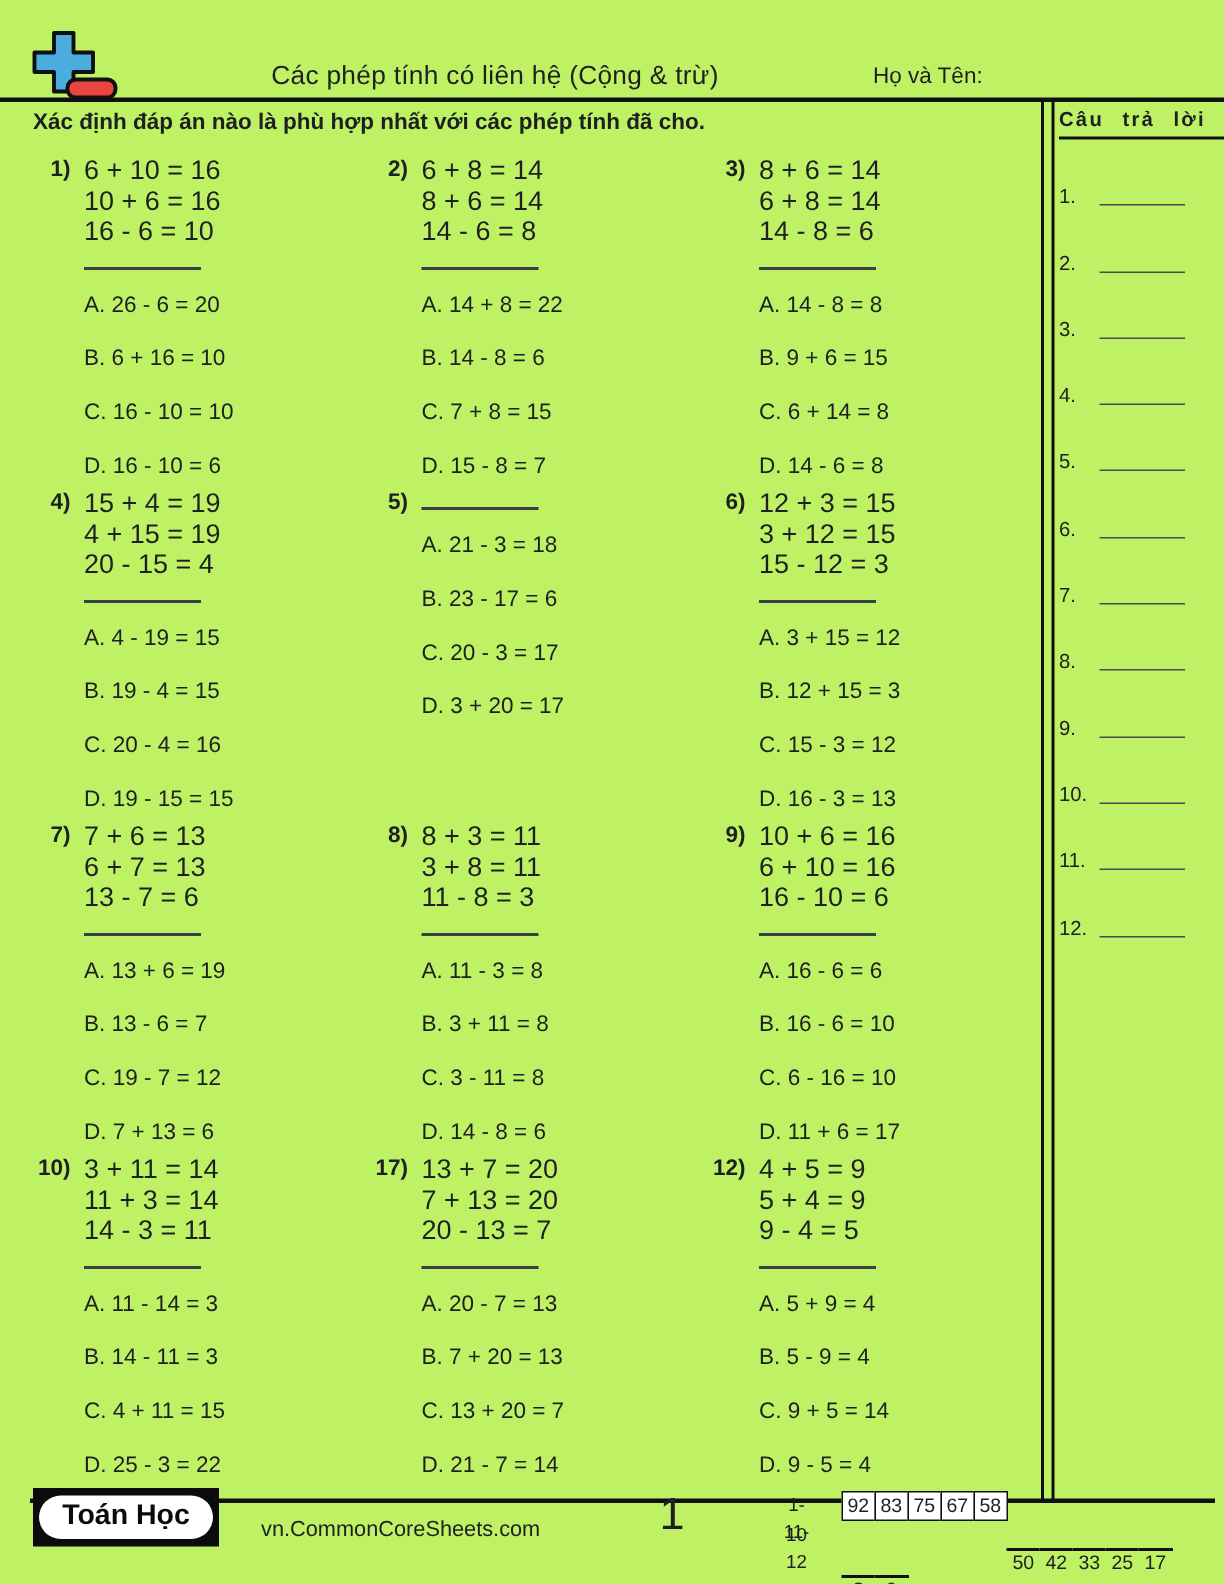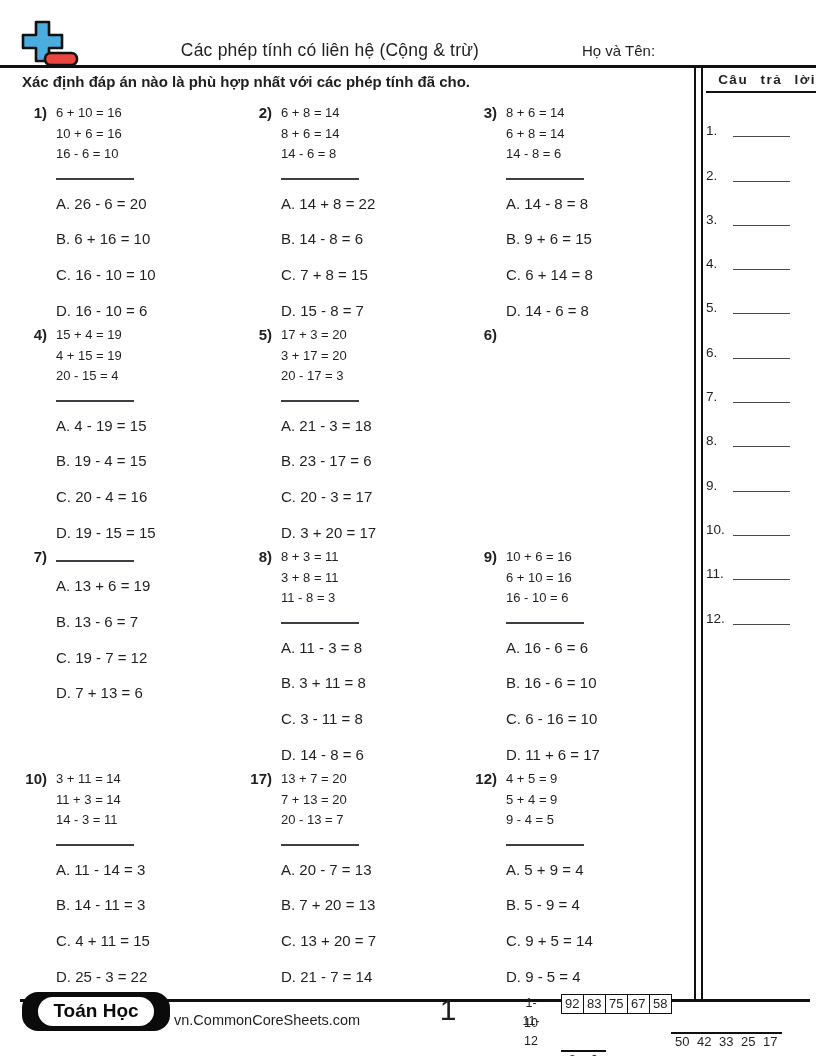--- a/index.html
+++ b/index.html
@@ -1,20 +1,20 @@
 <!DOCTYPE html>
 <html style="--logo-blue: #4badde; --logo-red: #e8463e; --ink: #1d1f21; --table-highlight: #c9d9f0; --blank-line: #4a4a4a;"><head>
 <meta charset="utf-8">
 <style>
   * { box-sizing: border-box; margin: 0; padding: 0; }
   html, body { background: #e8e8e8; }
   body { font-family: "Liberation Sans", sans-serif; }
   .page {
     position: relative; width: 816px; height: 1056px;
-    margin: 0 auto; background: #ffffff; overflow: hidden;
+    margin: 0 auto; background: #bef264; overflow: hidden;
     color: var(--ink, #202124);
   }
 
   
   .logo { position: absolute; left: 21px; top: 20px; width: 58px; height: 48px; }
   .page-title {
     position: absolute; left: 120px; top: 40px; width: 420px;
     text-align: center; font-size: 17.5px; font-weight: 500; letter-spacing: .2px;
   }
   .name-label { position: absolute; left: 558px; top: 42px; font-size: 15px; margin-left: 24px; }
@@ -22,44 +22,44 @@
   .instruction { position: absolute; left: 22px; top: 73px; font-size: 15px; font-weight: bold; }
 
   
   .problems {
     position: absolute; left: 22px; top: 98px; width: 672px;
     display: grid; grid-template-columns: 225px 225px 222px;
     grid-auto-rows: 222px;
   }
   .problem { display: flex; padding-top: 5px; }
   .pnum { width: 34px; padding-right: 9px; text-align: right; font-weight: bold; font-size: 15px; line-height: 20.5px; flex: none; }
-  .eq { font-size: 13px; line-height: 20.5px; white-space: nowrap; }
+  .eq { font-size: 18px; line-height: 20.5px; white-space: nowrap; }
   .answer-line { width: 78px; height: 0; border-top: 2px solid #3b3e42; margin: 13px 0 9px; }
   .choice { font-size: 15px; line-height: 23.8px; white-space: nowrap; margin-top: 12px; }
 
   
   .vdouble {
     position: absolute; left: 694px; top: 66px; height: 936px; width: 9px;
     border-left: 2.5px solid #101010; border-right: 2.5px solid #101010;
   }
   .answers { position: absolute; left: 706px; top: 72px; width: 110px; }
   .answers-title {
     font-size: 13.5px; font-weight: bold; letter-spacing: 1.5px; word-spacing: 7px;
-    padding-bottom: 4px; border-bottom: 2px solid #101010; white-space: nowrap; text-align: right;
+    padding-bottom: 4px; border-bottom: 2px solid #101010; white-space: nowrap;
   }
   .answer-list { margin-top: 1px; }
   .answer-slot { height: 44.3px; display: flex; align-items: flex-end; }
   .slot-num { width: 27px; font-size: 13.5px; flex: none; }
   .slot-line { width: 57px; height: 0; border-bottom: 1.8px solid var(--blank-line, #4a4a4a); margin-bottom: 1px; }
 
   
   .footer-rule { position: absolute; left: 20px; top: 999px; width: 790px; height: 2.5px; background: #101010; }
   .badge {
-    position: absolute; left: 22px; top: 992px; width: 148px; height: 39px;
-    background: #0b0b0b; display: flex; align-items: center; justify-content: center; border-radius: 16px;
+    position: absolute; left: 22px; top: 992px; width: 124px; height: 39px;
+    background: #0b0b0b; display: flex; align-items: center; justify-content: center;
   }
   .badge-pill {
     background: #ffffff; border-radius: 15px; padding: 3px 15px 4px;
     font-size: 19px; font-weight: bold; color: #0b0b0b; white-space: nowrap;
   }
   .site-url { position: absolute; left: 174px; top: 1012px; font-size: 14.5px; }
   .page-number { position: absolute; left: 400px; top: 993px; width: 96px; text-align: center; font-size: 30px; }
   .score-table { position: absolute; left: 520px; top: 994px; font-size: 13px; }
   .score-row { display: flex; height: 19.5px; }
   .score-label { width: 42px; text-align: center; padding-right: 20px; font-size: 12.5px; line-height: 19.5px; flex: none; }
@@ -156,42 +156,56 @@
             <div class="choice">B. 19 - 4 = 15</div>
             <div class="choice">C. 20 - 4 = 16</div>
             <div class="choice">D. 19 - 15 = 15</div>
           </div>
     </div>
   </div>
 
   <div class="problem">
     <div class="pnum">5)</div>
     <div class="pbody">
-      <div class="givens">
-            <div class="eq">17 + 3 = 20</div>
-            <div class="eq">3 + 17 = 20</div>
-            <div class="eq">20 - 17 = 3</div>
-          </div>
       <div class="answer-line"></div>
       <div class="choices">
             <div class="choice">A. 21 - 3 = 18</div>
             <div class="choice">B. 23 - 17 = 6</div>
             <div class="choice">C. 20 - 3 = 17</div>
             <div class="choice">D. 3 + 20 = 17</div>
           </div>
     </div>
   </div>
 
   <div class="problem">
     <div class="pnum">6)</div>
+    <div class="pbody">
+      <div class="givens">
+            <div class="eq">12 + 3 = 15</div>
+            <div class="eq">3 + 12 = 15</div>
+            <div class="eq">15 - 12 = 3</div>
+          </div>
+      <div class="answer-line"></div>
+      <div class="choices">
+            <div class="choice">A. 3 + 15 = 12</div>
+            <div class="choice">B. 12 + 15 = 3</div>
+            <div class="choice">C. 15 - 3 = 12</div>
+            <div class="choice">D. 16 - 3 = 13</div>
+          </div>
+    </div>
   </div>
 
   <div class="problem">
     <div class="pnum">7)</div>
     <div class="pbody">
+      <div class="givens">
+            <div class="eq">7 + 6 = 13</div>
+            <div class="eq">6 + 7 = 13</div>
+            <div class="eq">13 - 7 = 6</div>
+          </div>
       <div class="answer-line"></div>
       <div class="choices">
             <div class="choice">A. 13 + 6 = 19</div>
             <div class="choice">B. 13 - 6 = 7</div>
             <div class="choice">C. 19 - 7 = 12</div>
             <div class="choice">D. 7 + 13 = 6</div>
           </div>
     </div>
   </div>
 

